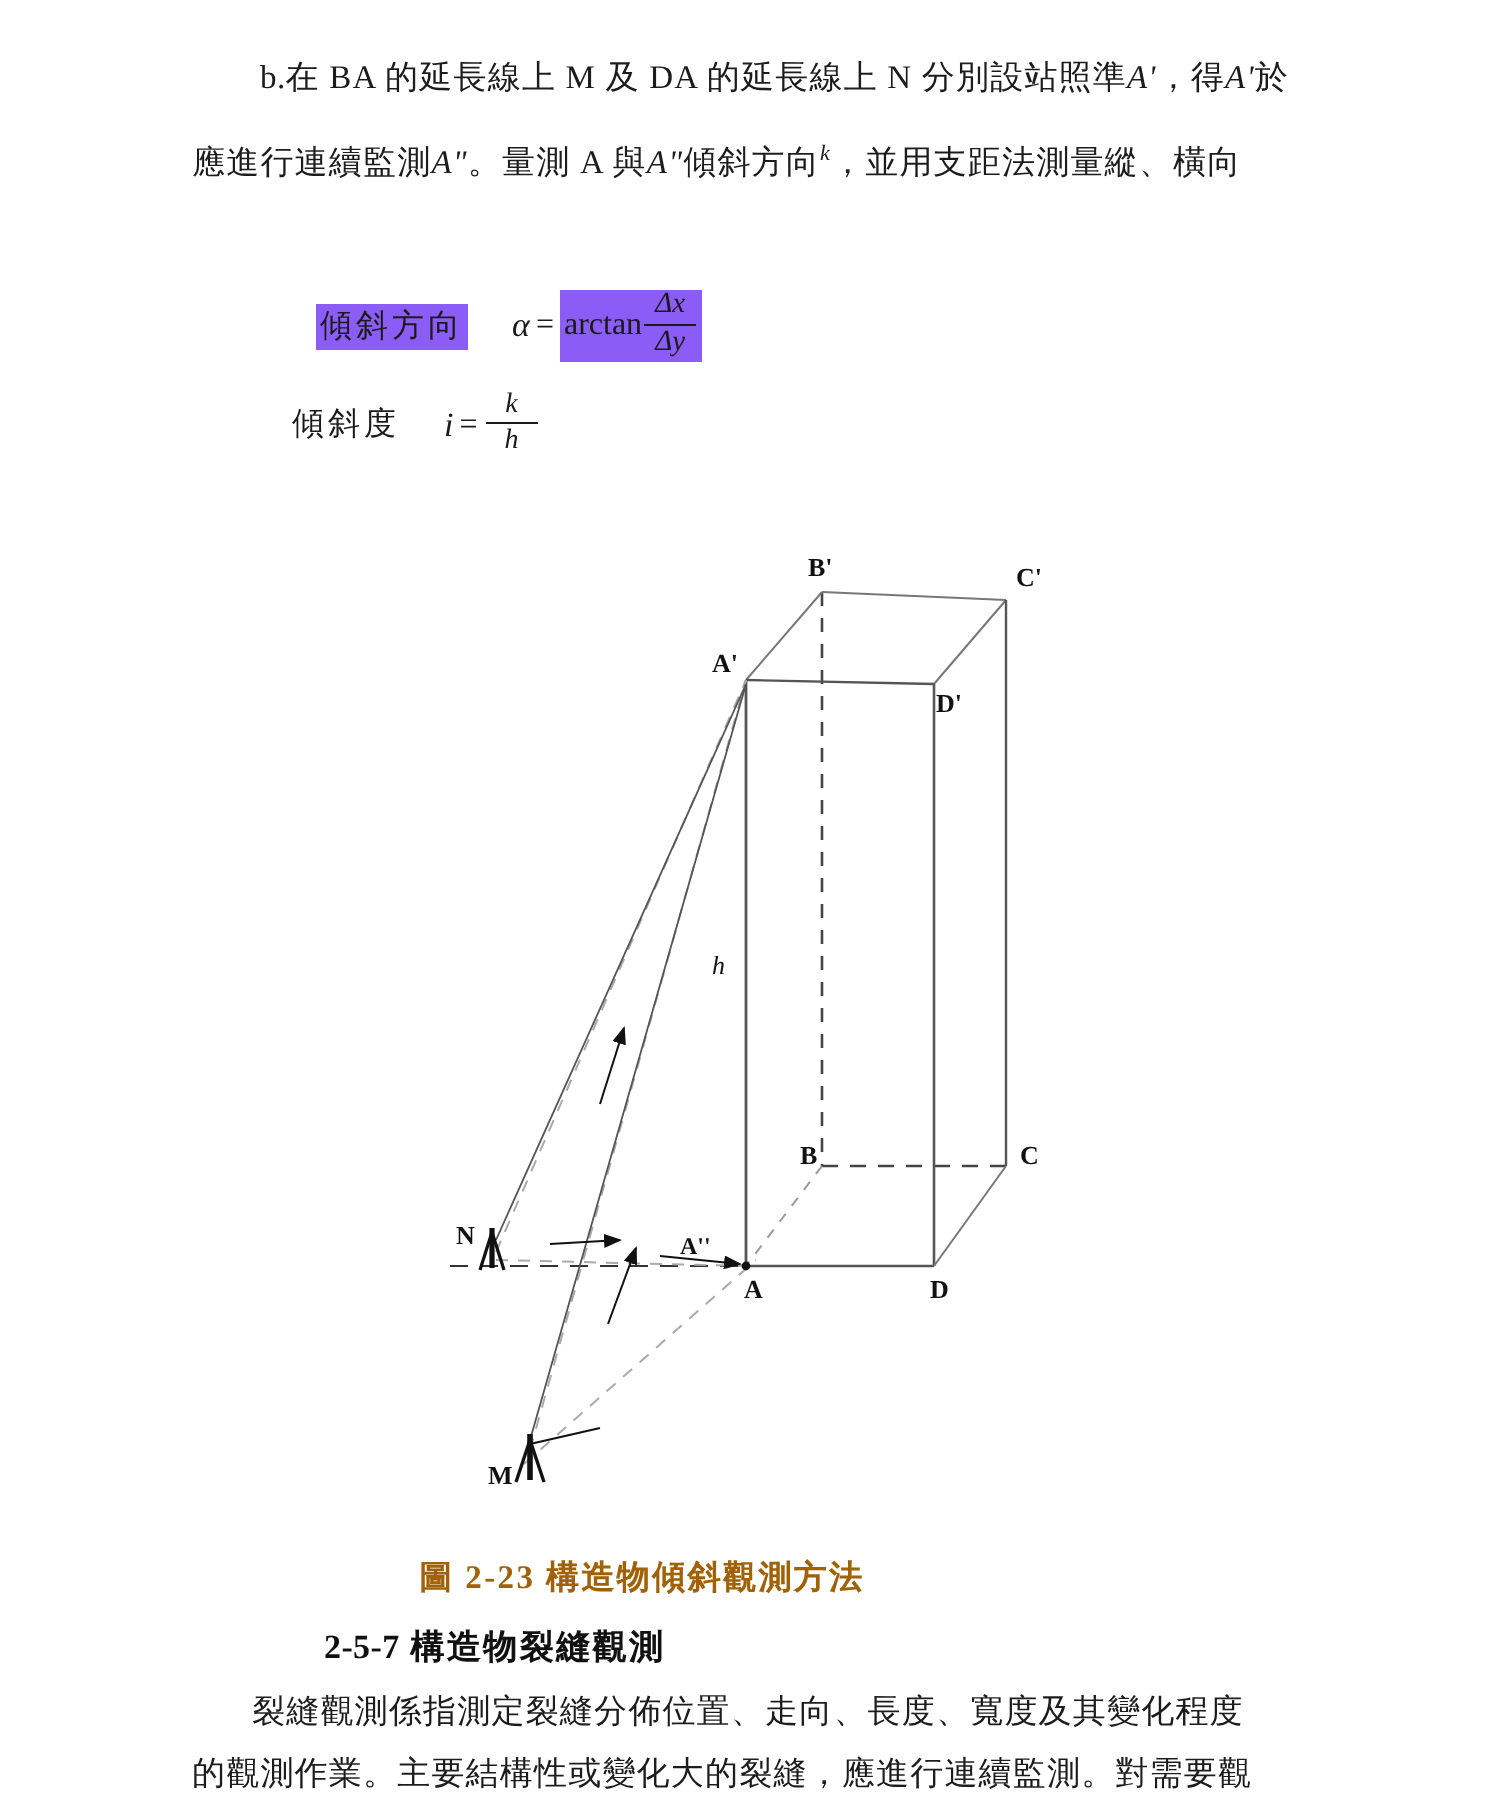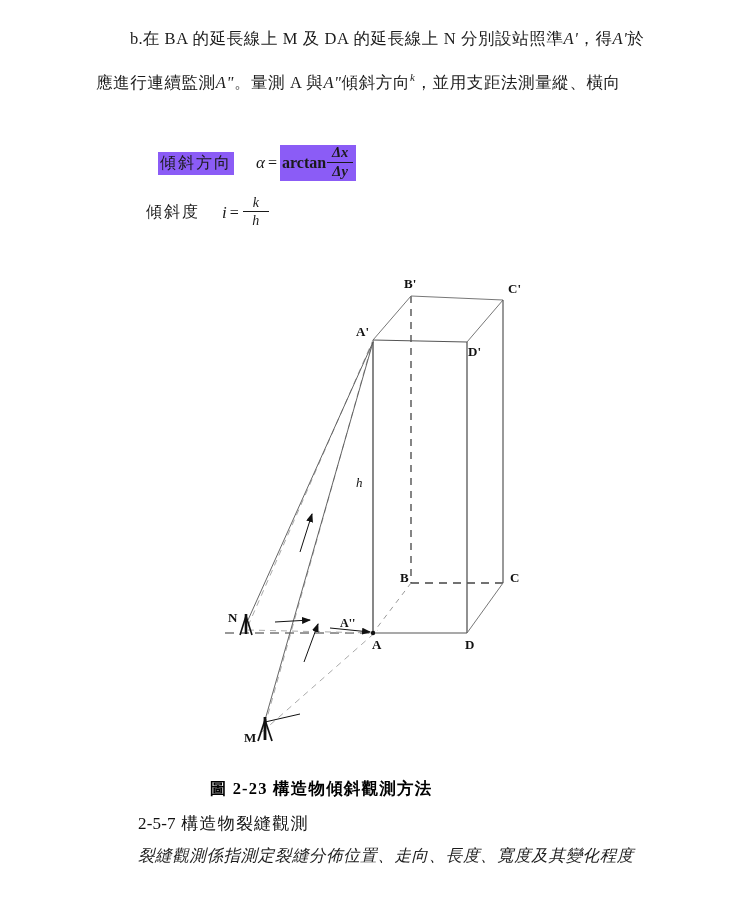--- a/index.html
+++ b/index.html
@@ -122,33 +122,33 @@
   
   #figure-caption {
     position: absolute;
     top: 778px;
     left: 0;
     width: 642px;
     text-align: center;
     font-size: 16.5px;
     font-weight: bold;
     letter-spacing: 1.2px;
-    color: #000000;
+    color: #a16207;
   }
   #section-heading {
     position: absolute;
     top: 812px;
-    left: 138px;
+    left: 162px;
     font-size: 17px;
-    font-weight: normal;
+    font-weight: bold;
     letter-spacing: 1.2px;
     color: #111;
   }
 
-  #closing-line-1 { left: 104px; top: 845px; font-style: italic; }
+  #closing-line-1 { left: 92px; top: 845px; }
   #closing-line-2 { left: 96px; top: 876px; }
   .closing {
     position: absolute;
     font-size: 16.5px;
     letter-spacing: 0.6px;
     white-space: nowrap;
     color: #1c1c1c;
   }
   .closing .indent { display: inline-block; width: 34px; }
 </style>
@@ -164,21 +164,21 @@
   <div class="para" id="para-line-2">
     <span>應進行連續監測</span><span class="ital">A"</span><span>。量測 A 與</span><span class="ital">A"</span><span>傾斜方向</span><span class="sup">k</span><span>，並用支距法測量縱、橫向</span>
   </div>
 
 
   <div class="formula-row" id="formula-direction">
     <span class="f-label hl">傾斜方向</span>
     <span class="f-gap"></span>
     <span class="mathvar">α</span>
     <span class="mathop">=</span>
-    <span class="hl" style="display:inline-flex; align-items:center;font-weight:bold;">
+    <span class="hl" style="display:inline-flex; align-items:center;">
       <span class="fn">arctan</span>
       <span class="frac">
         <span class="num ital">Δx</span>
         <span class="bar"></span>
         <span class="den ital">Δy</span>
       </span>
     </span>
   </div>
 
   <div class="formula-row" id="formula-degree">
@@ -266,14 +266,15 @@
 
   <div id="figure-caption">圖 2-23  構造物傾斜觀測方法</div>
 
   <div id="section-heading">
     <span class="latin">2-5-7</span><span>&nbsp;</span><span>構造物裂縫觀測</span>
   </div>
 
   <div class="closing" id="closing-line-1">
     <span class="indent"></span><span>裂縫觀測係指測定裂縫分佈位置、走向、長度、寬度及其變化程度</span>
   </div>
+  <div class="closing" id="closing-line-2">的觀測作業。主要結構性或變化大的裂縫，應進行連續監測。對需要觀</div>
 
 </div>
 
 </body></html>

